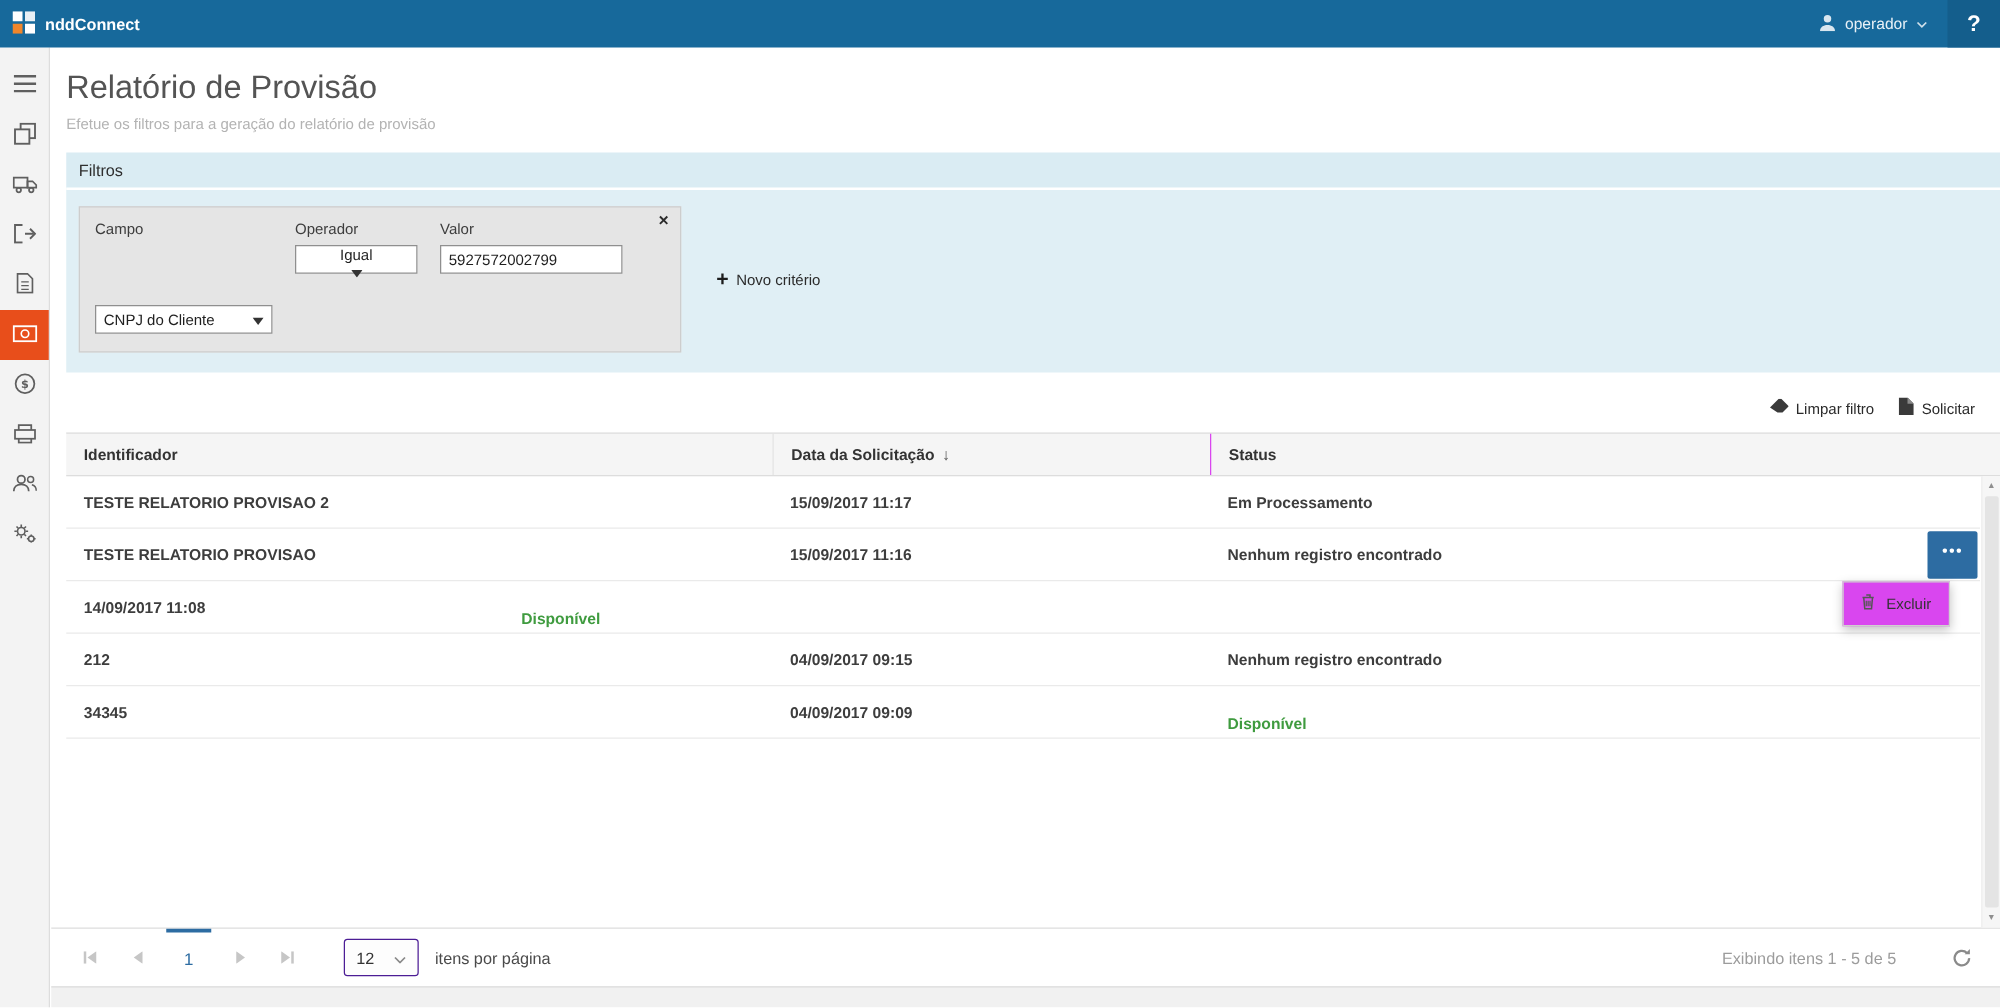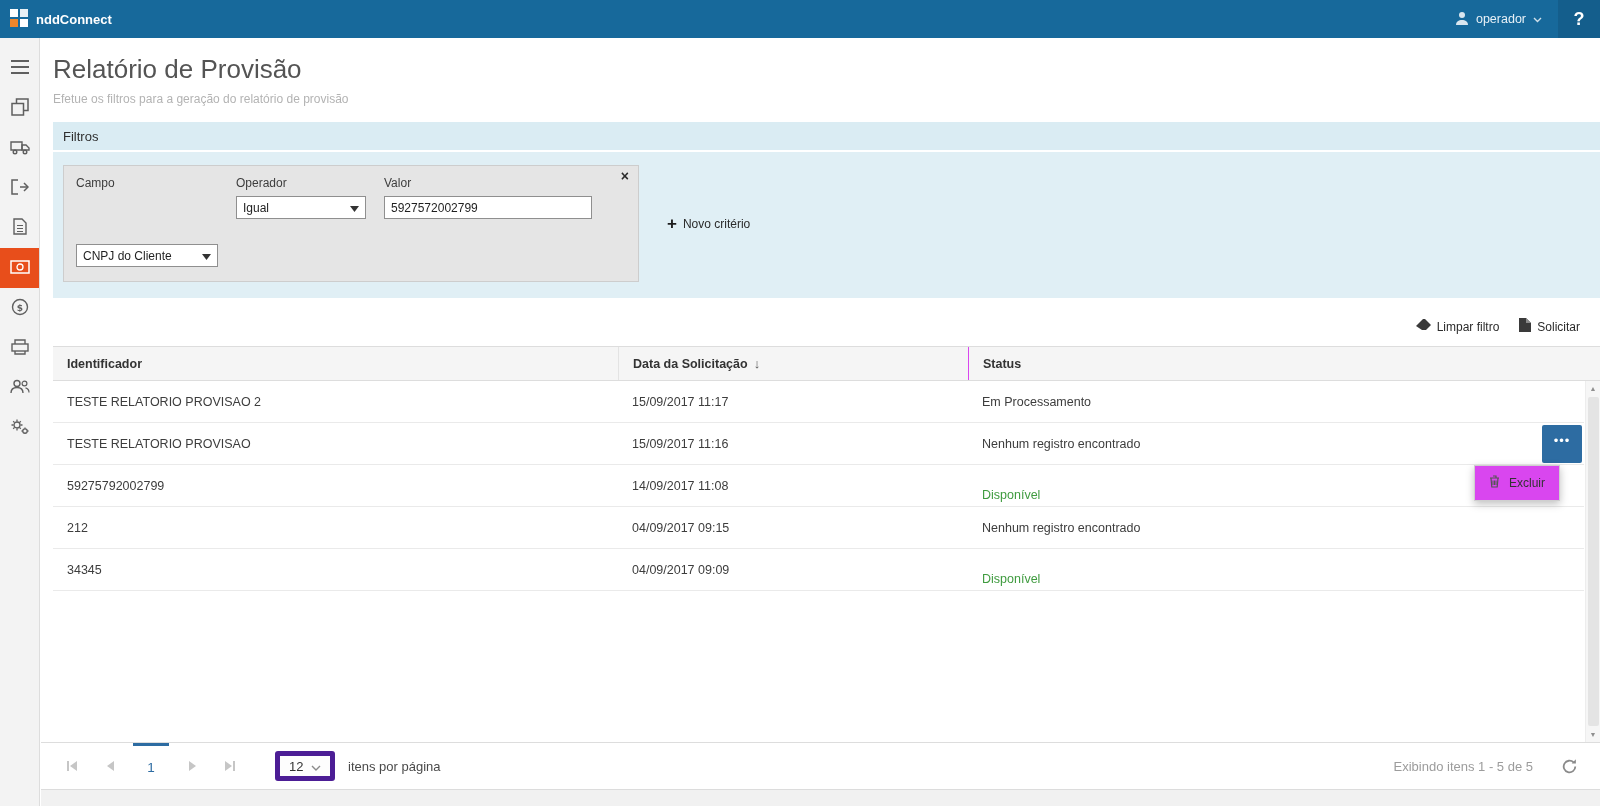--- a/index.html
+++ b/index.html
@@ -53,23 +53,23 @@
   }
   .remove-x { position: absolute; top: 1px; right: 9px; font-weight: bold; font-size: 14px; color: #2b2b2b; cursor: pointer; line-height: 18px; }
   .field { display: flex; flex-direction: column; gap: 6px; }
   .field label { font-size: 12px; color: #3d3d3d; }
   .fake-select {
     background: #fff; border: 1px solid #8f8f8f; height: 23px;
     display: flex; align-items: center; justify-content: space-between;
     padding: 0 6px; font-size: 12px; color: #1f1f1f; cursor: pointer;
   }
   .sel-campo { width: 142px; margin-top: 48px; }
-  .sel-operador { width: 130px; }
+  .sel-operador { width: 98px; flex-direction: column; }
   .text-input {
-    background: #fff; border: 1px solid #8f8f8f; height: 23px; width: 208px;
+    background: #fff; border: 1px solid #8f8f8f; height: 23px; width: 146px;
     padding: 0 6px; font-size: 12px; color: #1f1f1f; font-family: "Liberation Sans", sans-serif;
   }
   .new-criteria { margin-left: 28px; display: flex; align-items: center; gap: 6px; font-size: 12px; color: #2b2b2b; background: none; border: none; cursor: pointer; font-family: inherit; }
   .plus-glyph { font-size: 17px; font-weight: bold; color: #1c1c1c; line-height: 12px; }
 
   
   .grid-actions { display: flex; justify-content: flex-end; align-items: center; gap: 20px; padding: 20px 20px 11px 0; font-size: 12px; color: #2b2b2b; }
   .action-link { display: flex; align-items: center; gap: 6px; cursor: pointer; background: none; border: none; font-family: inherit; font-size: 12px; color: #2b2b2b; }
 
   
@@ -80,21 +80,21 @@
   }
   .col { padding-left: 14px; height: 100%; display: flex; align-items: center; gap: 6px; cursor: pointer; }
   .col-id { width: 565px; }
   .col-date { width: 350px; border-left: 1px solid #e3e3e3; }
   .col-status { flex: 1; border-left: 1px solid #d946ef; }
   .sort-arrow { font-weight: normal; color: #555; font-size: 13px; }
 
   .grid-body { flex: 1; position: relative; margin-left: 12px; overflow: visible; }
   .grid-rows { margin-right: 16px; }
   .row { display: flex; height: 42px; align-items: center; border-bottom: 1px solid #eaeaea; font-size: 12.5px; color: #3d3d3d; position: relative; cursor: pointer; }
-  .cell { padding-left: 14px; overflow: hidden; white-space: nowrap; }
+  .cell { padding-left: 14px; overflow: hidden; white-space: nowrap; font-weight: bold; }
   .cell-id { width: 565px; }
   .cell-date { width: 350px; }
   .cell-status { flex: 1; }
   .cell-status.green { color: #3f9b3f; margin-top: 18px; }
 
   .row-actions-btn {
     position: absolute; right: 2px; top: 2px; width: 40px; height: 38px;
     background: #2d6ca2; border: none; border-radius: 2px; color: #fff;
     display: flex; align-items: center; justify-content: center; cursor: pointer; z-index: 15;
   }
@@ -113,26 +113,26 @@
 
   
   .pager { height: 47px; border-top: 1px solid #ddd; display: flex; align-items: stretch; padding-left: 12px; background: #fff; }
   .pg-btn { width: 30px; display: flex; align-items: center; justify-content: center; cursor: pointer; background: none; border: none; margin: 0 4px; }
   .pg-current {
     width: 36px; display: flex; align-items: center; justify-content: center;
     border-top: 3px solid #2d6ca2; color: #2d6ca2; font-size: 13.5px; cursor: pointer; margin: 0 4px;
   }
   .page-size-box {
     align-self: center; margin-left: 26px; width: 60px; height: 30px;
-    border: 5px solid #4c1d95; border-radius: 3px; background: #fdfdfd;
+    border: 1px solid #4c1d95; border-radius: 3px; background: #fdfdfd;
     display: flex; align-items: center; justify-content: space-between; padding: 0 9px;
     font-size: 13px; color: #333; cursor: pointer;
   }
   .per-page-label { align-self: center; margin-left: 13px; font-size: 13px; color: #4a4a4a; }
-  .pager-right { margin-left: auto; display: flex; align-items: center; gap: 28px; padding-right: 22px; }
+  .pager-right { margin-left: auto; display: flex; align-items: center; gap: 44px; padding-right: 22px; }
   .pager-summary { color: #9c9c9c; font-size: 13px; }
   .refresh-btn { background: none; border: none; cursor: pointer; display: flex; align-items: center; }
 
   
   .hscroll { height: 17px; background: #f1f1f1; border-top: 1px solid #dcdcdc; }
 </style>
 </head>
 <body>
 
 <header class="topbar">
@@ -358,21 +358,20 @@
             <svg width="11" height="13" viewBox="0 0 11 13">
                 <path d="M1 3h9M2 3l.8 9h5.4L9 3M4 1h3v2" fill="none" stroke="#555" stroke-width="1.2"></path>
                 <path d="M4 5.5v4.5M5.5 5.5V10M7 5.5V10" stroke="#555" stroke-width="1"></path>
               </svg>
           </span>
           <span>Excluir</span>
         </div>
       </div>
 
       <div class="row">
-        <div class="cell cell-id">59275792002799</div>
         <div class="cell cell-date">14/09/2017 11:08</div>
         <div class="cell cell-status green">Disponível</div>
       </div>
 
       <div class="row">
         <div class="cell cell-id">212</div>
         <div class="cell cell-date">04/09/2017 09:15</div>
         <div class="cell cell-status">Nenhum registro encontrado</div>
       </div>
 

